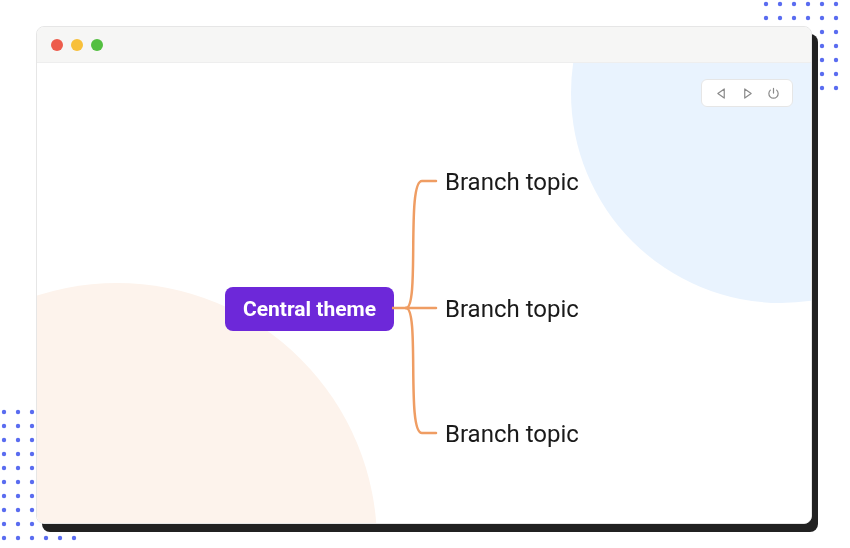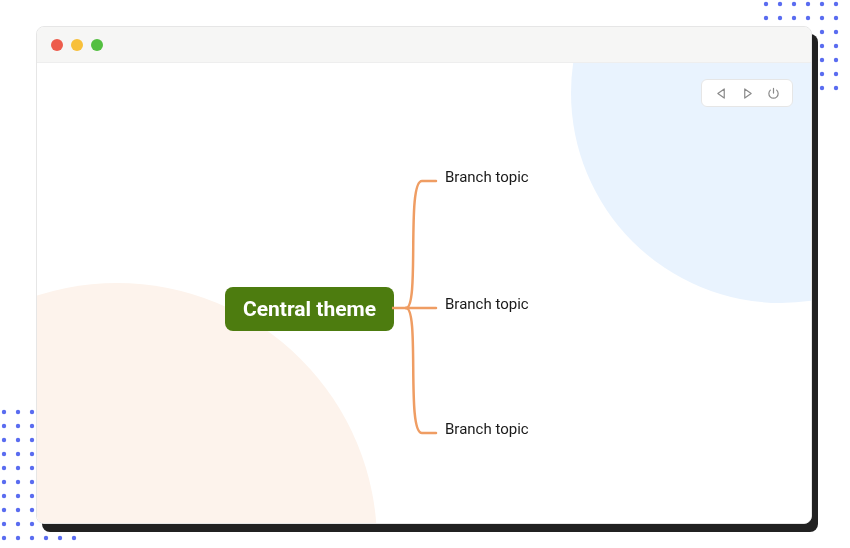--- a/index.html
+++ b/index.html
@@ -94,31 +94,31 @@
   .tool-btn svg { display: block; }
   .mindmap {
     position: absolute;
     top: 0; left: 0; right: 0; bottom: 0;
     z-index: 2;
   }
   .central {
     position: absolute;
     left: 188px;
     top: 224px;
-    background: #4d7c0f;
+    background: #6d28d9;
     color: #fff;
     font-weight: 700;
     font-size: 21px;
     padding: 10px 18px;
     border-radius: 8px;
     white-space: nowrap;
   }
   .branch {
     position: absolute;
-    font-size: 15px;
+    font-size: 24px;
     color: #1a1a1a;
     white-space: nowrap;
   }
   .branch-1 { left: 408px; top: 105px; }
   .branch-2 { left: 408px; top: 232px; }
   .branch-3 { left: 408px; top: 357px; }
   .connector {
     position: absolute;
     left: 355px;
     top: 100px;

